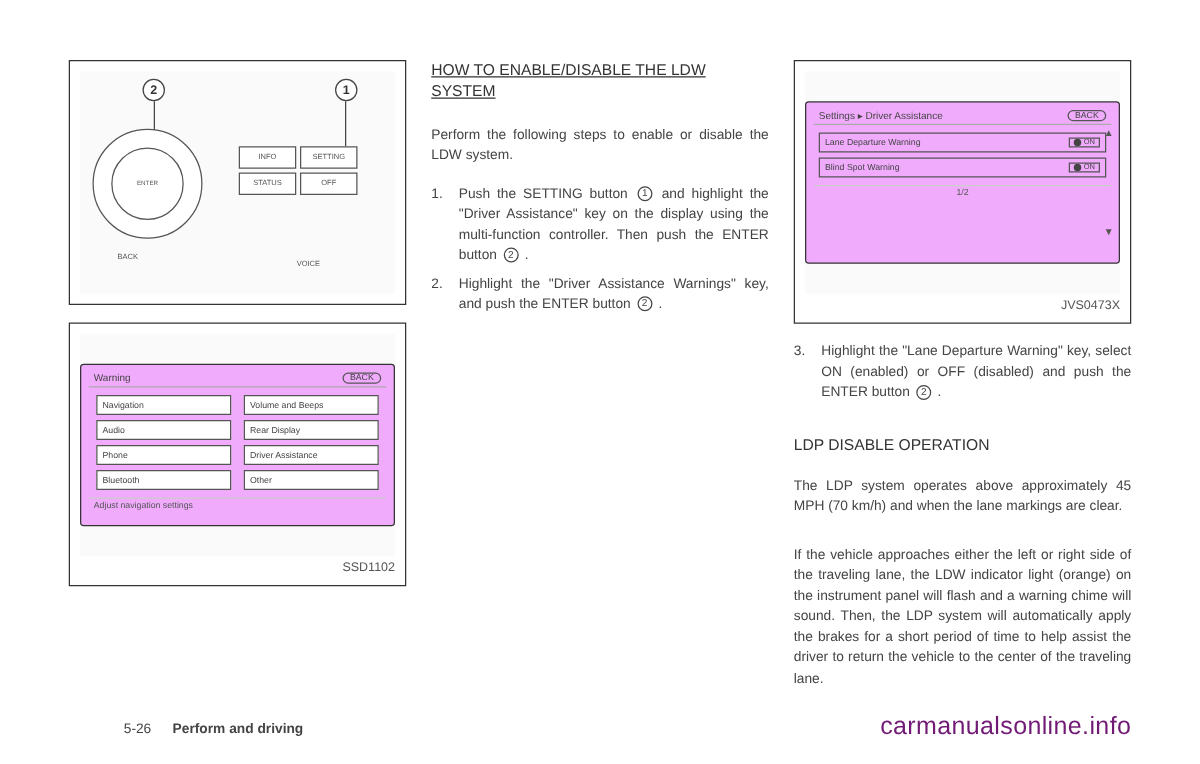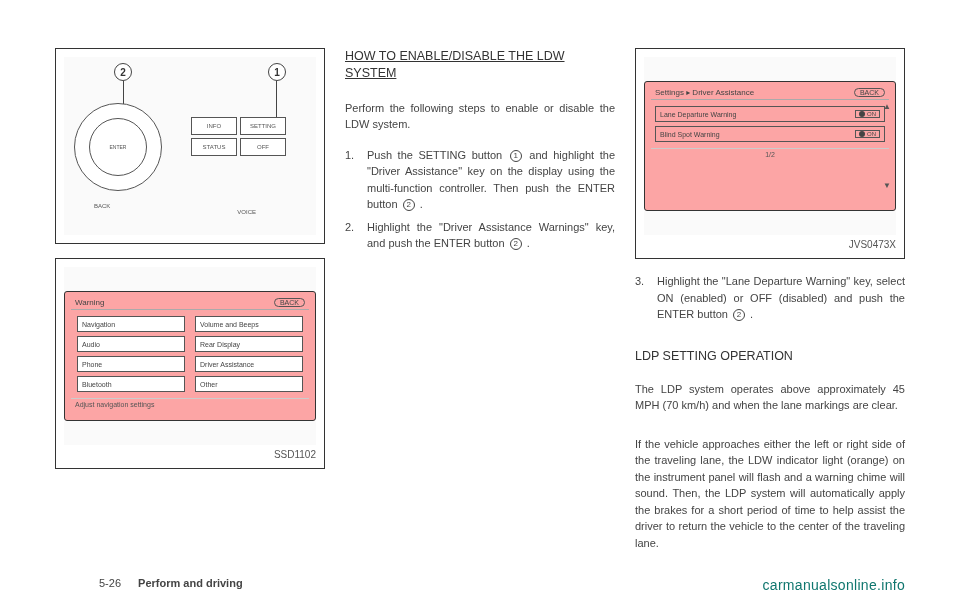--- a/index.html
+++ b/index.html
@@ -107,21 +107,21 @@
     position:absolute;
     font-size:6px; color:#555;
   }
   .arcbtn.back { left: 30px; bottom: 26px; }
   .arcbtn.voice { right: 60px; bottom: 20px; }
 
   
   .screen {
     width: 100%;
     height: 130px;
-    background: #fca5a5;
+    background: #f0abfc;
     border: 1.5px solid #333;
     border-radius: 3px;
     position: relative;
     padding: 4px 6px;
   }
   .screen .topbar {
     display:flex;
     justify-content: space-between;
     font-size:8px;
     color:#444;
@@ -240,22 +240,22 @@
     bottom: 22px;
     font-size: 11px;
     color: #444;
   }
   .footer .pg { font-weight: normal; margin-right: 14px; padding-left: 44px; }
   .footer .sec { font-weight: bold; }
   .watermark {
     position: absolute;
     right: 55px;
     bottom: 18px;
-    font-size: 14px;
-    color: #0f766e;
+    font-size: 20px;
+    color: #701a75;
     letter-spacing: 0.3px;
   }
 </style>
 </head>
 <body>
 
 <div class="page">
 
   <div class="col">
     <div class="figure">
@@ -361,21 +361,21 @@
       <li>
         <span class="num">3.</span>
         <span>
           <span>Highlight the "Lane Departure Warning" key, select ON (enabled) or OFF (disabled) and push the ENTER button</span>
           <span class="circ">2</span>
           <span>.</span>
         </span>
       </li>
     </ol>
 
-    <div class="sub">LDP SETTING OPERATION</div>
+    <div class="sub">LDP DISABLE OPERATION</div>
     <p style="margin-bottom:8px">The LDP system operates above approximately 45 MPH (70 km/h) and when the lane markings are clear.</p>
     <p>If the vehicle approaches either the left or right side of the traveling lane, the LDW indicator light (orange) on the instrument panel will flash and a warning chime will sound. Then, the LDP system will automatically apply the brakes for a short period of time to help assist the driver to return the vehicle to the center of the traveling lane.</p>
   </div>
 </div>
 
 <div class="footer">
   <span class="pg">5-26</span>
   <span class="sec">Perform and driving</span>
 </div>
 <div class="watermark">carmanualsonline.info</div>

